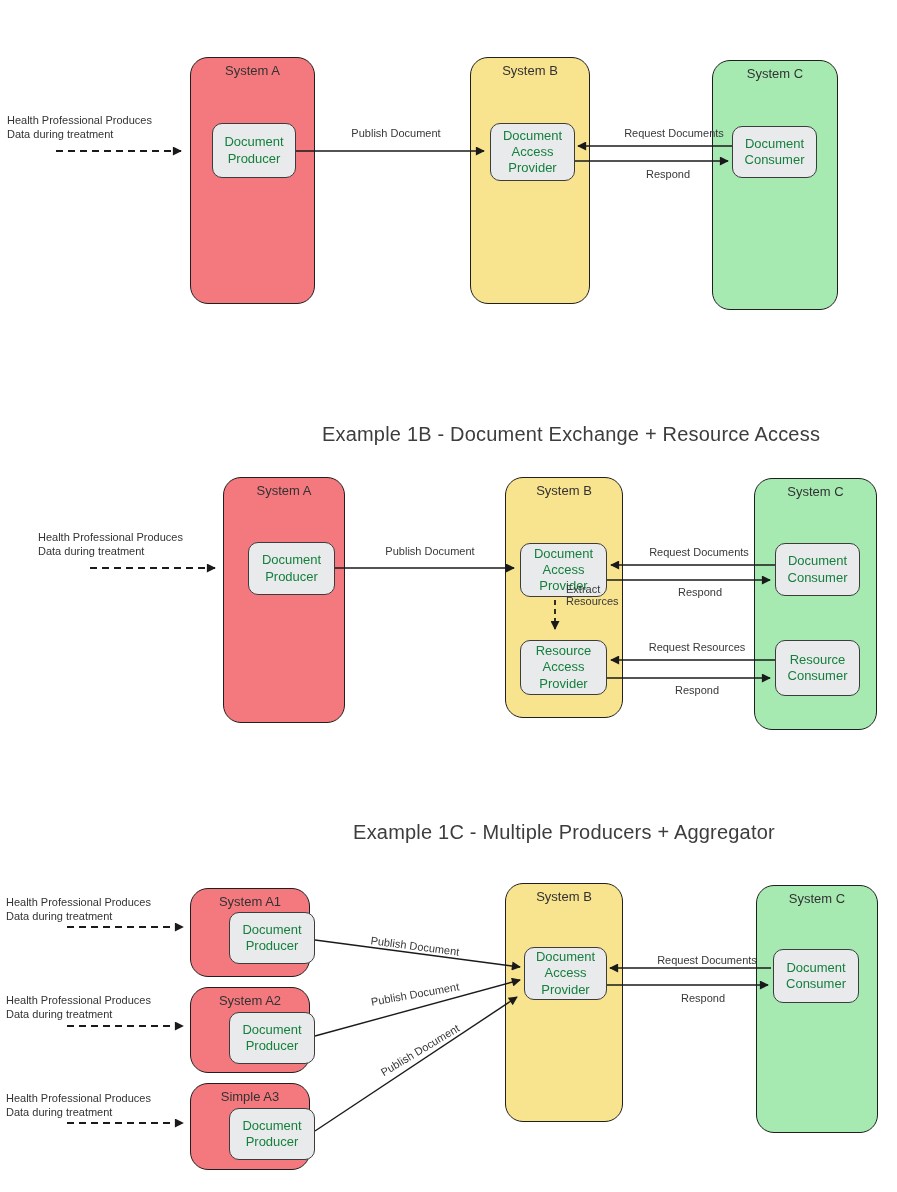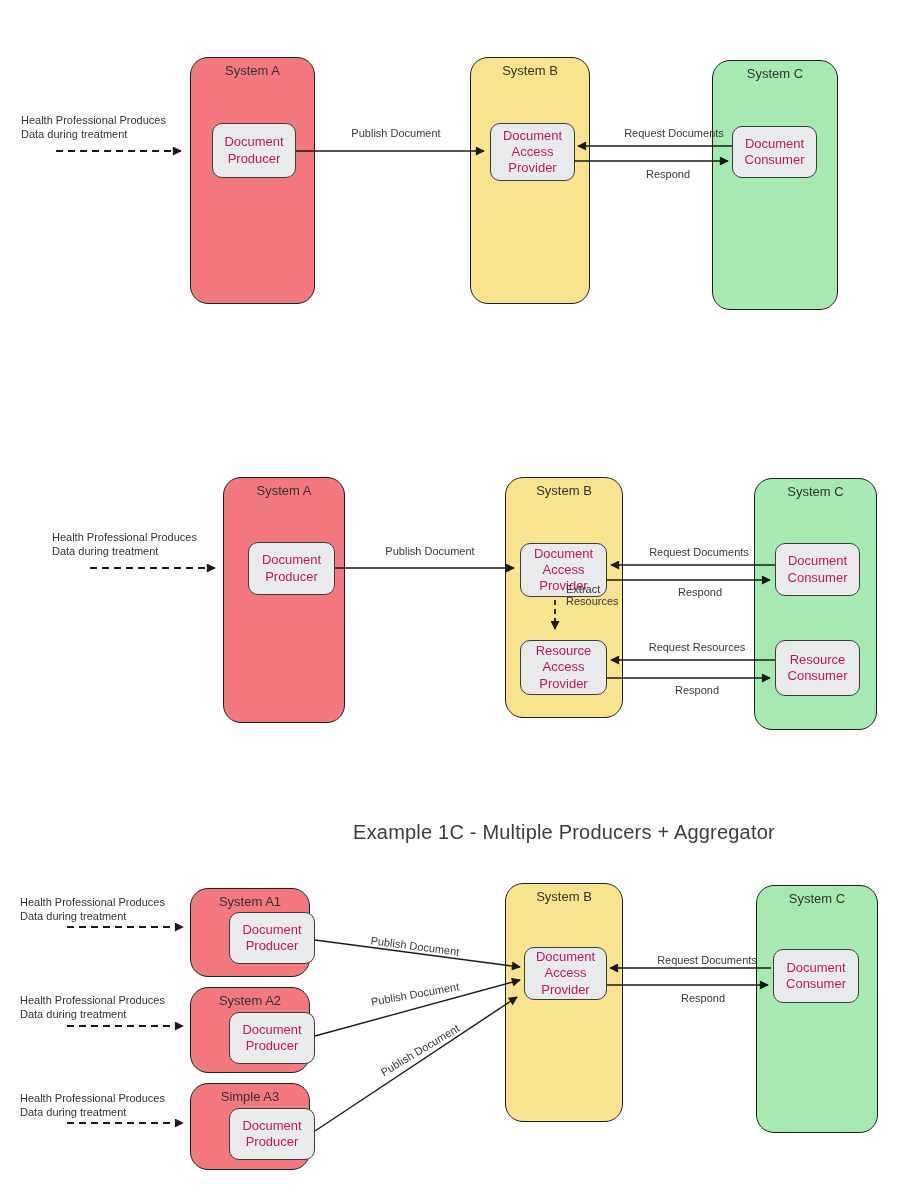--- a/index.html
+++ b/index.html
@@ -15,30 +15,30 @@
   .sys.red{background:#f4797e;}
   .sys.yellow{background:#f8e38e;}
   .sys.green{background:#a6eab2;}
   .sys-label{
     position:absolute;top:5px;left:0;right:0;text-align:center;
     font-size:13px;color:#323232;
   }
   .node{
     position:absolute;background:#e9eaec;border:1.4px solid #3c3c3c;border-radius:10px;
     box-sizing:border-box;display:flex;align-items:center;justify-content:center;
-    text-align:center;font-size:13px;line-height:1.25;color:#be185d;white-space:pre-line;
+    text-align:center;font-size:13px;line-height:1.25;color:#15803d;white-space:pre-line;
   }
   .elabel{
     position:absolute;font-size:11px;color:#383838;white-space:nowrap;
     transform:translateX(-50%);
   }
   .elabel.rot{transform:translate(-50%,-50%) rotate(var(--r));}
   .elabel.left{transform:none;white-space:pre-line;line-height:1.1;}
   .note{
-    position:absolute;font-size:11px;color:#333333;line-height:1.25;white-space:pre-line;margin-left:14px;
+    position:absolute;font-size:11px;color:#333333;line-height:1.25;white-space:pre-line;
   }
   svg.connectors{position:absolute;left:0;top:0;pointer-events:none;}
   .lyr{position:absolute;left:0;top:0;width:100%;height:100%;}
 </style>
 </head>
 <body>
 
 <div class="canvas">
 
   <div class="lyr">
@@ -105,20 +105,21 @@
       <path d="M67,1026 L183,1026" stroke-width="2" stroke-dasharray="7 5" marker-end="url(#arr)"></path>
       <path d="M67,1123 L183,1123" stroke-width="2" stroke-dasharray="7 5" marker-end="url(#arr)"></path>
       <path d="M315,940 L520,967" stroke-width="1.4" marker-end="url(#arr)"></path>
       <path d="M315,1036 L520,980" stroke-width="1.4" marker-end="url(#arr)"></path>
       <path d="M315,1131 L517,997" stroke-width="1.4" marker-end="url(#arr)"></path>
       <path d="M771,968 L610,968" stroke-width="1.4" marker-end="url(#arr)"></path>
       <path d="M607,985 L768,985" stroke-width="1.4" marker-end="url(#arr)"></path>
     </g>
   </svg>
 
+  <div class="title" style="left:571px;top:423px">Example 1B - Document Exchange + Resource Access</div>
   <div class="title" style="left:564px;top:821px">Example 1C - Multiple Producers + Aggregator</div>
 
   <div class="note" style="left:7px;top:114px">Health Professional Produces
 Data during treatment</div>
   <div class="note" style="left:38px;top:531px">Health Professional Produces
 Data during treatment</div>
   <div class="note" style="left:6px;top:896px">Health Professional Produces
 Data during treatment</div>
   <div class="note" style="left:6px;top:994px">Health Professional Produces
 Data during treatment</div>

